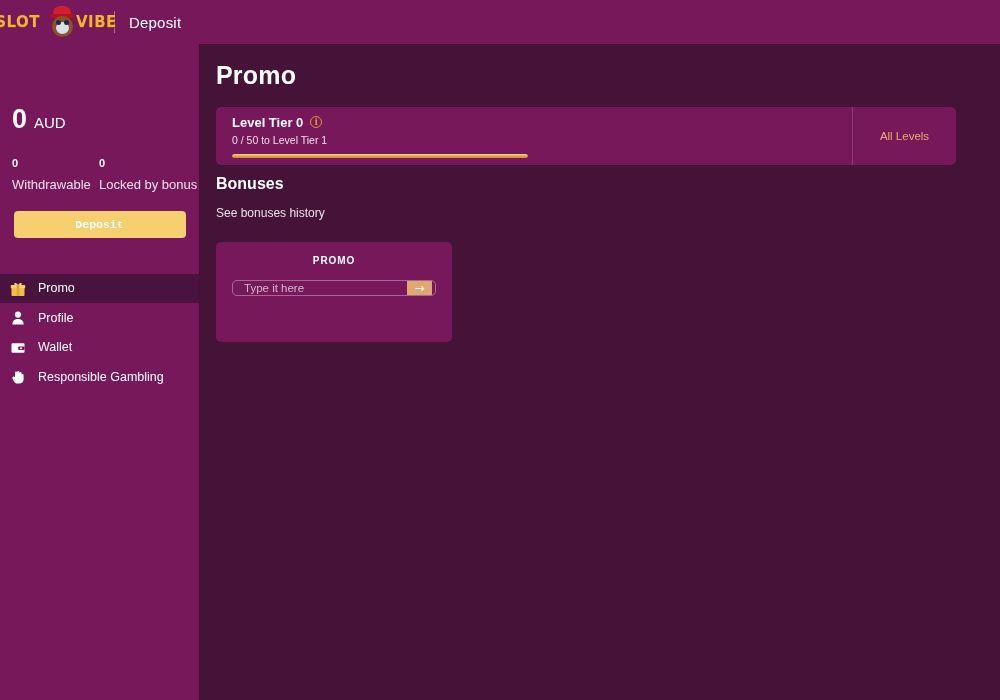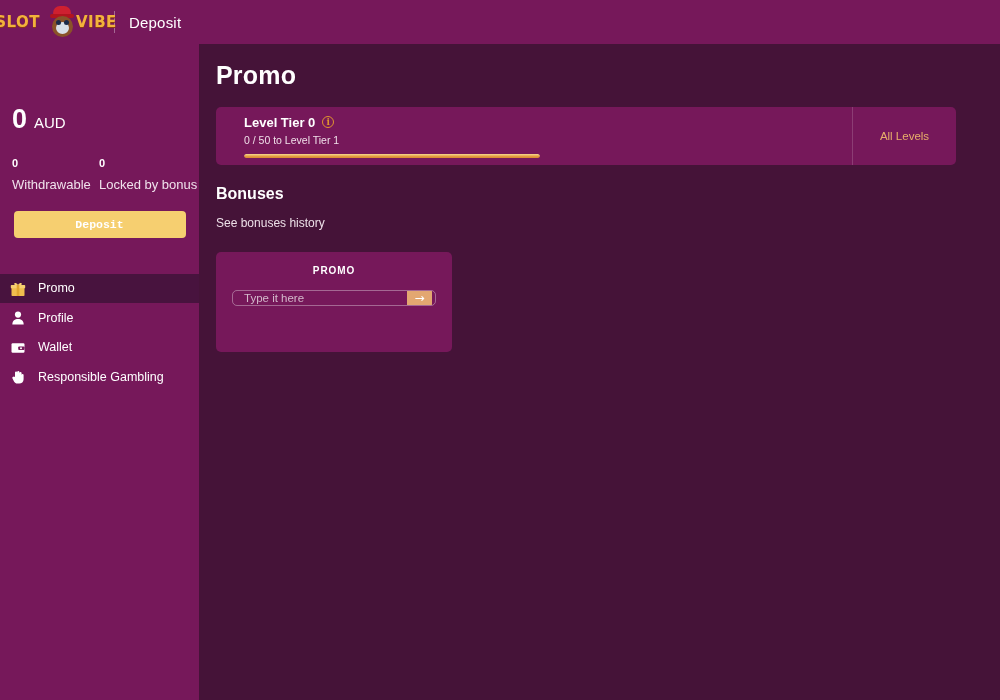--- a/index.html
+++ b/index.html
@@ -240,21 +240,21 @@
     width: 740px;
     height: 58px;
     background: #76185a;
     border-radius: 5px;
     display: flex;
     align-items: stretch;
     overflow: hidden;
   }
   .tier-left {
     flex: 1;
-    padding: 9px 0 0 28px;
+    padding: 9px 0 0 16px;
   }
   .tier-title-row {
     display: flex;
     align-items: center;
     gap: 7px;
   }
   .tier-title {
     font-size: 13px;
     font-weight: bold;
     color: #ffffff;
@@ -304,21 +304,21 @@
     flex: none;
   }
   .all-levels-link {
     font-size: 11.5px;
     color: #e8b06a;
     cursor: pointer;
     white-space: nowrap;
   }
 
   .section-title {
-    margin-top: 20px;
+    margin-top: 10px;
     font-size: 16px;
     font-weight: bold;
     color: #ffffff;
     line-height: 1.1;
   }
   .bonuses-history {
     margin-top: 15px;
     font-size: 12px;
     color: #ede0e8;
     cursor: pointer;

